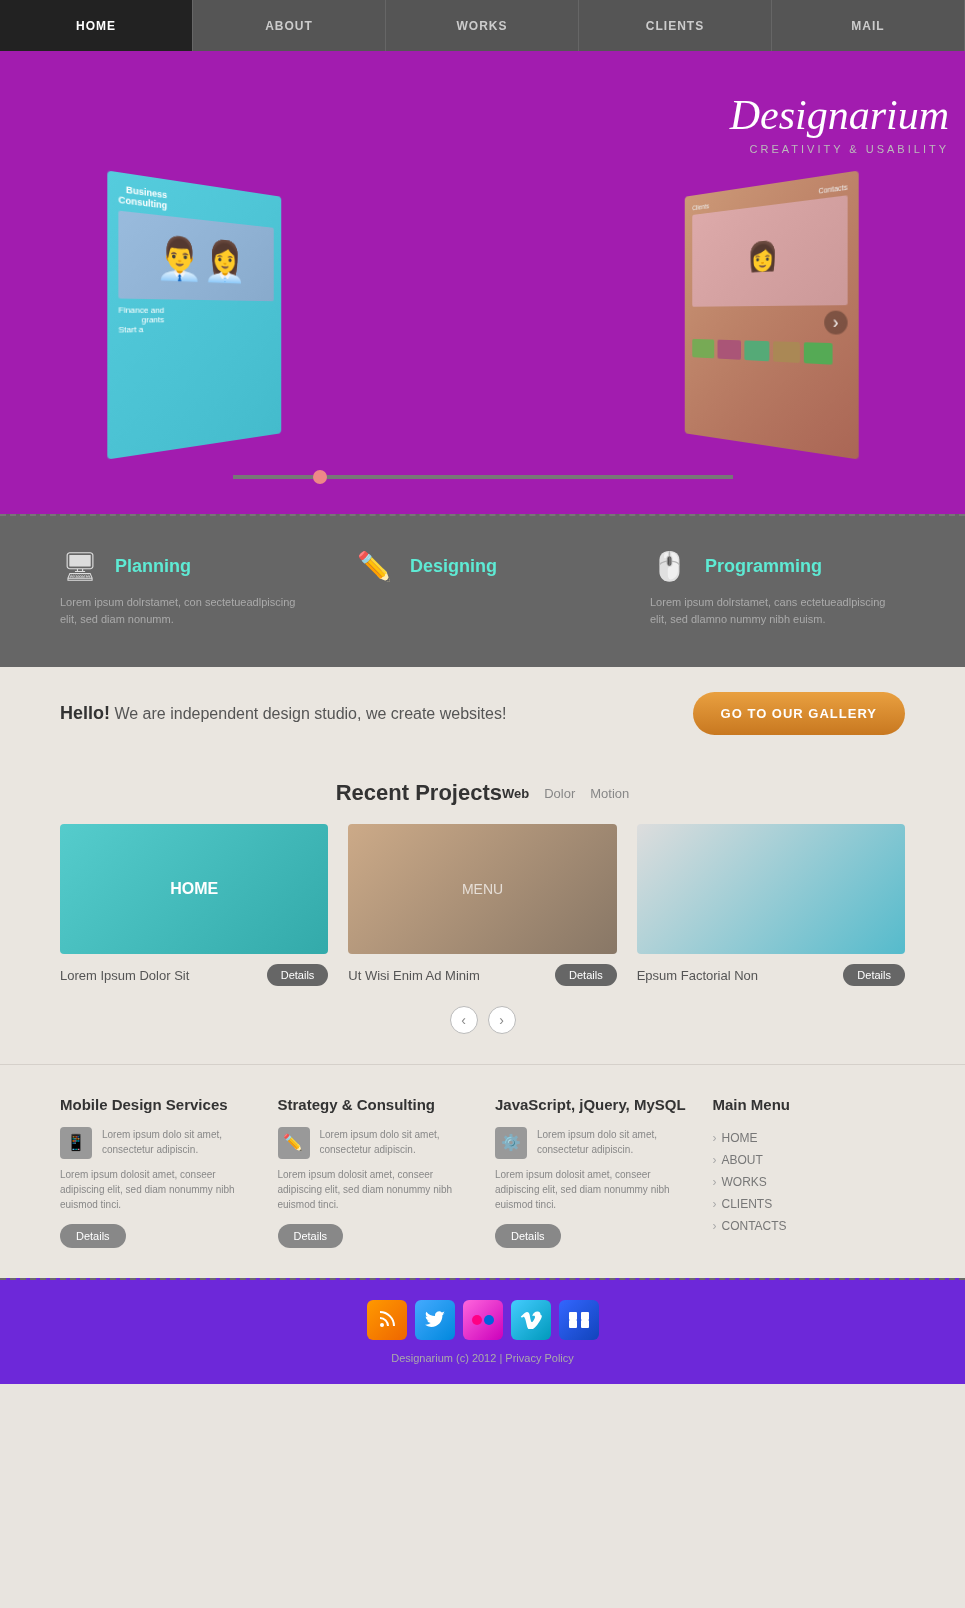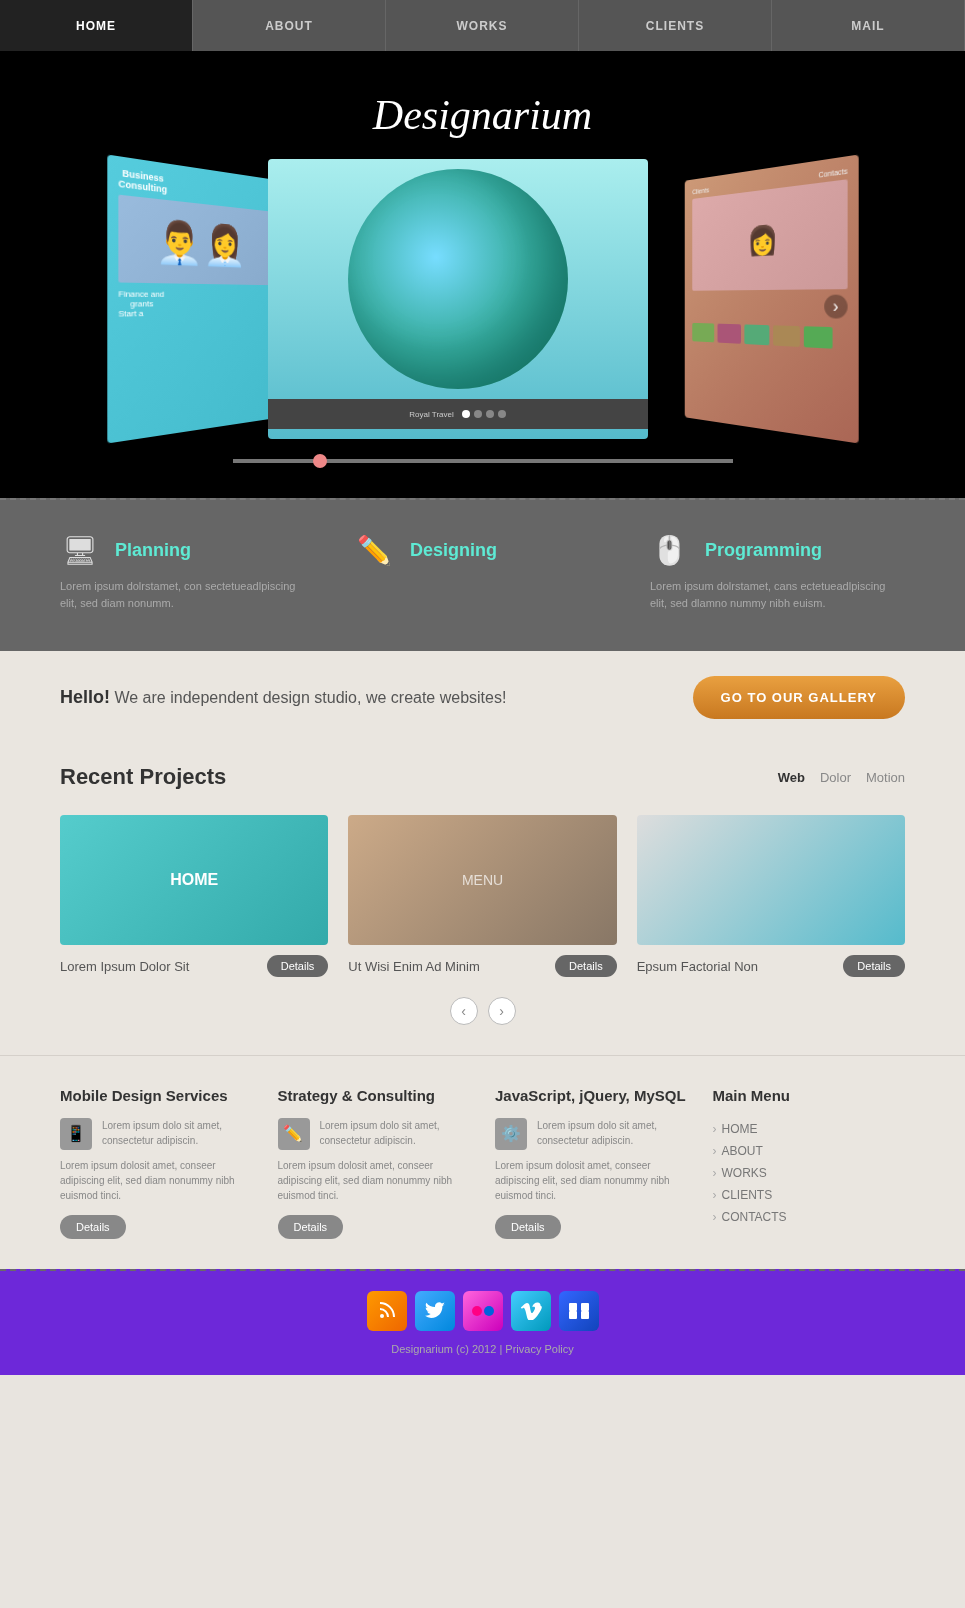--- a/index.html
+++ b/index.html
@@ -4,21 +4,21 @@
   <style>
     * { margin: 0; padding: 0; box-sizing: border-box; }
     body { font-family: Arial, sans-serif; background: #e8e4df; width: 965px; }
 
     
     nav { background: #555; display: flex; align-items: stretch; height: 51px; }
     nav .nav-item { flex: 1; display: flex; align-items: center; justify-content: center; color: #ccc; font-size: 12px; font-weight: bold; letter-spacing: 1px; cursor: pointer; border-right: 1px solid #666; text-decoration: none; }
     nav .nav-item.active { background: #222; color: #fff; }
 
     
-    .hero { background: #000000; padding: 40px 16px 30px; text-align: center; position: relative; }
+    .hero { background: #a21caf; padding: 40px 16px 30px; text-align: right; position: relative; }
     .hero-title { font-family: Georgia, serif; font-style: italic; font-size: 42px; color: #fff; font-weight: normal; }
     .hero-subtitle { font-size: 11px; color: #bbb; letter-spacing: 3px; margin-top: 4px; }
     .slider-container { margin: 20px auto; width: 750px; height: 280px; position: relative; display: flex; align-items: center; justify-content: center; }
     .slide-left { position: absolute; left: 0; top: 10px; width: 190px; height: 260px; background: linear-gradient(135deg, #5cd, #4bc); border-radius: 4px; transform: perspective(400px) rotateY(25deg); display: flex; align-items: flex-start; padding: 10px; flex-direction: column; }
     .slide-left-title { font-size: 9px; color: #fff; font-weight: bold; margin-bottom: 5px; }
     .slide-center { position: absolute; left: 160px; top: 0; width: 380px; height: 280px; background: linear-gradient(180deg, #aee, #5bc); border-radius: 4px; overflow: hidden; display: flex; align-items: center; justify-content: center; z-index: 2; }
     .slide-center-inner { width: 100%; height: 100%; position: relative; }
     .globe { width: 220px; height: 220px; background: radial-gradient(circle at 40% 40%, #7df, #3a9, #1a5); border-radius: 50%; margin: 10px auto; box-shadow: inset -20px -20px 40px rgba(0,0,80,0.3); }
     .slide-right { position: absolute; right: 0; top: 10px; width: 190px; height: 260px; background: linear-gradient(135deg, #c97, #a65); border-radius: 4px; transform: perspective(400px) rotateY(-25deg); display: flex; flex-direction: column; padding: 10px; }
     .slide-right-img { width: 100%; height: 100px; background: linear-gradient(135deg, #d99, #b77); border-radius: 2px; }
@@ -44,21 +44,21 @@
     .feature-text { font-size: 11px; color: #aaa; line-height: 1.5; }
 
     
     .hello-bar { background: #eae6e0; padding: 25px 60px; display: flex; align-items: center; justify-content: space-between; }
     .hello-text { font-size: 16px; color: #555; }
     .hello-text strong { color: #333; font-size: 18px; }
     .gallery-btn { background: linear-gradient(180deg, #e9a040, #c87820); color: #fff; border: none; padding: 14px 28px; border-radius: 25px; font-size: 13px; font-weight: bold; letter-spacing: 1px; cursor: pointer; }
 
     
     .recent { background: #eae6e0; padding: 20px 60px 30px; }
-    .recent-header { display: flex; align-items: center; justify-content: space-between; margin-bottom: 25px; }
+    .recent-header { display: flex; align-items: center; justify-content: center; margin-bottom: 18px; }
     .recent-title { font-size: 22px; font-weight: bold; color: #333; }
     .recent-filters { display: flex; gap: 15px; }
     .filter-btn { font-size: 13px; color: #888; cursor: pointer; }
     .filter-btn.active { color: #333; font-weight: bold; }
     .projects-grid { display: flex; gap: 20px; }
     .project-card { flex: 1; }
     .project-thumb { height: 130px; background: linear-gradient(135deg, #5cc, #3aa); border-radius: 4px; overflow: hidden; display: flex; align-items: center; justify-content: center; margin-bottom: 10px; }
     .project-thumb-2 { background: linear-gradient(135deg, #ca8, #876); }
     .project-thumb-3 { background: linear-gradient(135deg, #ddd, #5bc); }
     .project-footer { display: flex; align-items: center; justify-content: space-between; }
@@ -99,46 +99,33 @@
 <nav>
   <a class="nav-item active">HOME</a>
   <a class="nav-item">ABOUT</a>
   <a class="nav-item">WORKS</a>
   <a class="nav-item">CLIENTS</a>
   <a class="nav-item">MAIL</a>
 </nav>
 
 <div class="hero">
   <div class="hero-title">Designarium</div>
+  <div class="hero-subtitle">CREATIVITY &amp; USABILITY</div>
 
   <div class="slider-container">
 
     <div class="slide-left">
       <div class="slide-left-title">Business<br>Consulting</div>
       <div class="people-silhouette">
         <span style="font-size:40px;">👨‍💼👩‍💼</span>
       </div>
       <div style="font-size:8px; color:#fff; margin-top:6px;">Finance and<br>grants</div>
       <div style="font-size:8px; color:#fff;">Start a</div>
     </div>
 
-    <div class="slide-center">
-      <div class="slide-center-inner">
-        <div class="globe"></div>
-        <div class="slide-bar-bottom">
-          <div style="font-size:8px; color:#ccc; margin-right:8px;">Royal Travel</div>
-          <div class="slide-bar-dots">
-            <div class="slide-dot active"></div>
-            <div class="slide-dot"></div>
-            <div class="slide-dot"></div>
-            <div class="slide-dot"></div>
-          </div>
-        </div>
-      </div>
-    </div>
 
     <div class="slide-right">
       <div style="font-size:7px;color:#eee;display:flex;justify-content:space-between;margin-bottom:4px;">
         <span>Clients</span>
         <span>Contacts</span>
       </div>
       <div class="slide-right-img" style="background:linear-gradient(135deg,#daa,#c99);display:flex;align-items:center;justify-content:center;font-size:28px;">👩</div>
       <div class="slide-arrow" style="position:relative;right:auto;top:auto;transform:none;margin-top:5px;align-self:flex-end;">›</div>
       <div class="slide-right-icons">
         <div class="slide-right-icon"></div>

